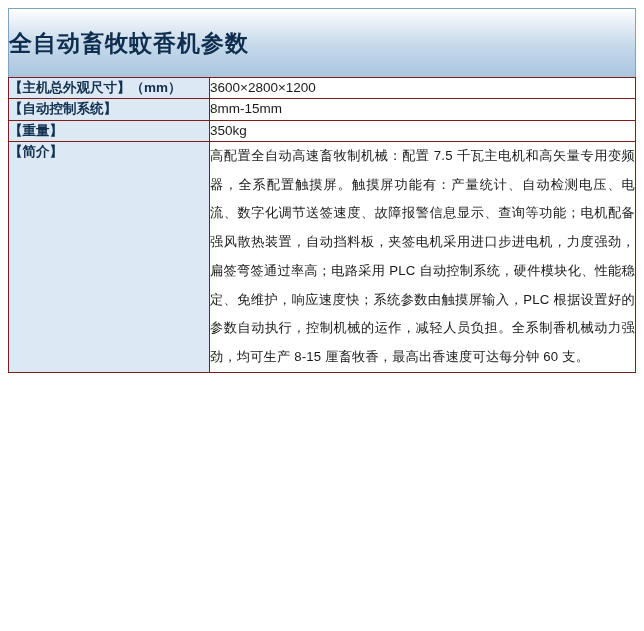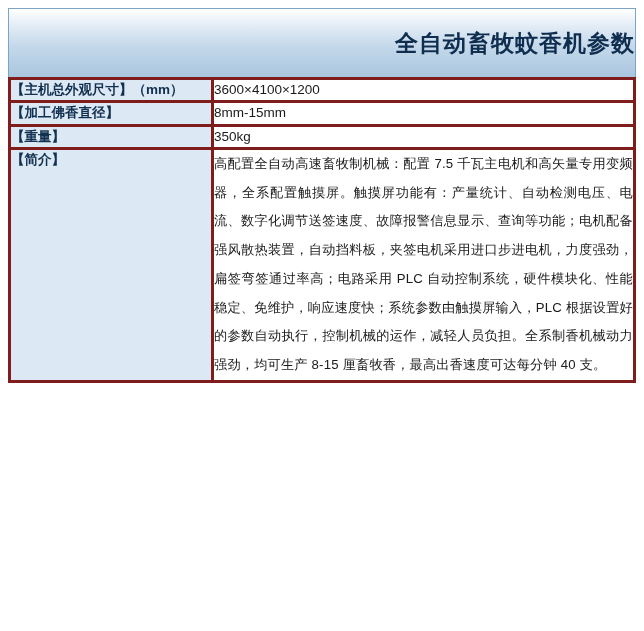--- a/index.html
+++ b/index.html
@@ -20,35 +20,35 @@
     padding: 8px 8px 0 8px;
     background: #ffffff;
   }
   .title-bar {
     height: 68px;
     background: linear-gradient(to bottom, #ffffff 0%, #eaf1f8 18%, #c4d8ea 55%, #a9c6de 100%);
     border: 1px solid #7ba4c6;
     border-bottom: none;
     display: flex;
     align-items: center;
-    justify-content: flex-end;
+    justify-content: flex-start;
   }
   .title-text {
     font-size: 23px;
     font-weight: bold;
     color: #0f2d4e;
     letter-spacing: 1px;
   }
   table.spec {
     width: 628px;
     border-collapse: collapse;
     table-layout: fixed;
   }
   table.spec td {
-    border: 3px solid #7f1d1d;
+    border: 1px solid #7f1d1d;
     vertical-align: top;
     padding: 0;
     margin-left: 20px;
   }
   td.label {
     width: 200px;
     background: #dce9f4;
     font-size: 13.5px;
     font-weight: bold;
     color: #12304f;
@@ -85,32 +85,32 @@
 <div class="sheet">
 
   <div class="title-bar">
     <div class="title-text">全自动畜牧蚊香机参数</div>
   </div>
 
   <table class="spec">
     <tbody>
       <tr class="row-h">
         <td class="label">【主机总外观尺寸】（mm）</td>
-        <td class="value">3600×4100×1200</td>
+        <td class="value">3600×2800×1200</td>
       </tr>
       <tr class="row-h">
-        <td class="label">【加工佛香直径】</td>
+        <td class="label">【自动控制系统】</td>
         <td class="value">8mm-15mm</td>
       </tr>
       <tr class="row-h">
         <td class="label">【重量】</td>
         <td class="value">350kg</td>
       </tr>
       <tr>
         <td class="label">【简介】</td>
         <td class="desc">
-          <p>高配置全自动高速畜牧制机械：配置 7.5 千瓦主电机和高矢量专用变频器，全系配置触摸屏。触摸屏功能有：产量统计、自动检测电压、电流、数字化调节送签速度、故障报警信息显示、查询等功能；电机配备强风散热装置，自动挡料板，夹签电机采用进口步进电机，力度强劲，扁签弯签通过率高；电路采用 PLC 自动控制系统，硬件模块化、性能稳定、免维护，响应速度快；系统参数由触摸屏输入，PLC 根据设置好的参数自动执行，控制机械的运作，减轻人员负担。全系制香机械动力强劲，均可生产 8-15 厘畜牧香，最高出香速度可达每分钟 40 支。</p>
+          <p>高配置全自动高速畜牧制机械：配置 7.5 千瓦主电机和高矢量专用变频器，全系配置触摸屏。触摸屏功能有：产量统计、自动检测电压、电流、数字化调节送签速度、故障报警信息显示、查询等功能；电机配备强风散热装置，自动挡料板，夹签电机采用进口步进电机，力度强劲，扁签弯签通过率高；电路采用 PLC 自动控制系统，硬件模块化、性能稳定、免维护，响应速度快；系统参数由触摸屏输入，PLC 根据设置好的参数自动执行，控制机械的运作，减轻人员负担。全系制香机械动力强劲，均可生产 8-15 厘畜牧香，最高出香速度可达每分钟 60 支。</p>
         </td>
       </tr>
     </tbody>
   </table>
 
 </div>
 
 </body></html>

